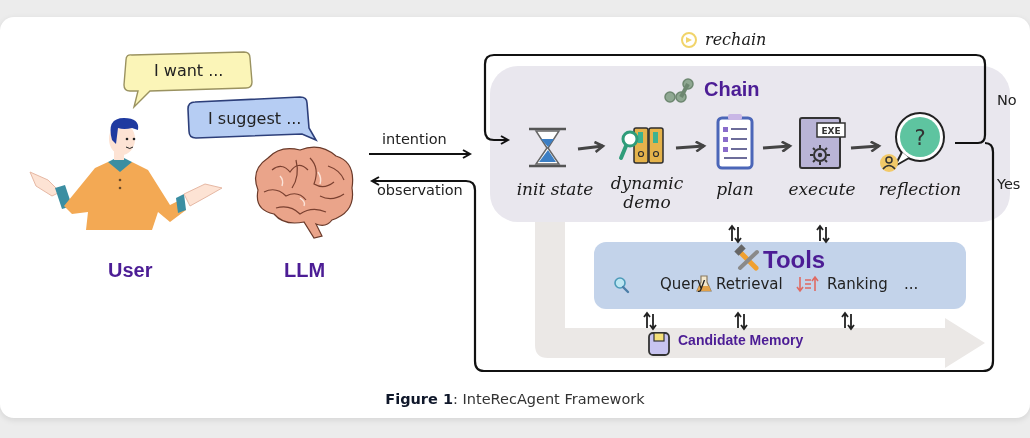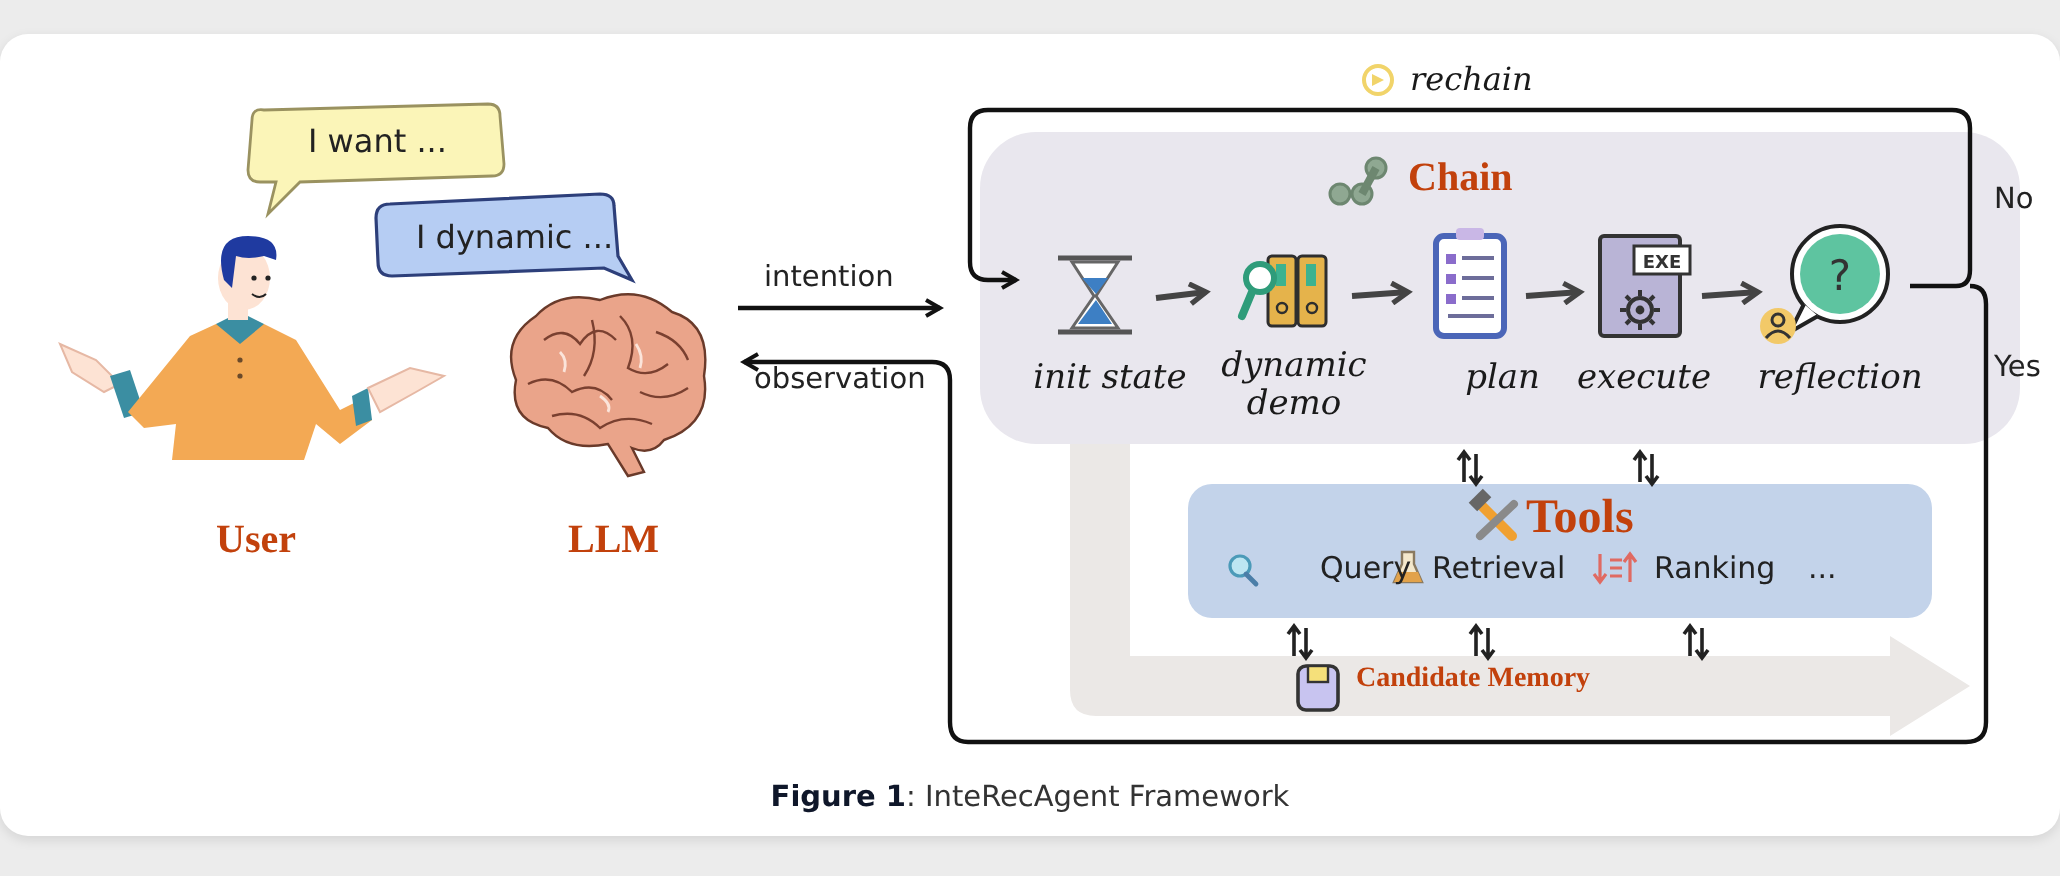--- a/index.html
+++ b/index.html
@@ -1,21 +1,21 @@
 <!DOCTYPE html>
 <html><head>
 <meta charset="utf-8">
 <style>
   html, body { margin:0; padding:0; }
   body { width:1030px; height:438px; background:#ececec; position:relative; overflow:hidden; font-family:"DejaVu Sans", sans-serif; }
   .card { position:absolute; left:0; top:17px; width:1030px; height:401px; background:#ffffff; border-radius:14px; box-shadow:0 2px 6px rgba(0,0,0,0.10); }
   svg.diagram { position:absolute; left:0; top:0; width:1030px; height:438px; }
   .abs { position:absolute; white-space:nowrap; }
   .sans { font-family:"DejaVu Sans", sans-serif;text-align:right; }
-  .bold-title { font-family:Liberation Serif, serif; font-weight:bold; color:#c2410c; }
+  .bold-title { font-family:Liberation Sans, sans-serif; font-weight:bold; color:#4c1d95; }
   .serif-it { font-family:"DejaVu Serif", serif; font-style:italic; color:#1a1a1a; }
   .bubble-text { font-family:"DejaVu Sans", sans-serif; font-size:16px; color:#222; }
   .caption { left:0; width:1030px; top:391px; text-align:center; font-size:14.5px; color:#333; }
   .caption b { font-weight:bold; color:#0f172a; }
   .tool-item { font-size:15px; color:#222; display:inline-flex; align-items:center; gap:4px; }
   .step-label { font-size:17px; text-align:center; line-height:19px; }
 </style>
 </head>
 <body>
 
@@ -204,39 +204,39 @@
     </g>
     <g stroke="#fbe4da" stroke-width="1.4" fill="none">
       <path d="M280,176 Q284,180 282,186"></path>
         <path d="M318,172 Q322,178 320,184"></path>
         <path d="M300,198 Q306,202 304,206"></path>
     </g>
   </g>
 </svg>
 
 <div class="abs bubble-text" style="left:154px; top:61px;">I want ...</div>
-<div class="abs bubble-text" style="left:208px; top:109px;">I dynamic ...</div>
+<div class="abs bubble-text" style="left:208px; top:109px;">I suggest ...</div>
 
 <div class="abs bold-title" style="left:108px; top:259px; font-size:20px;">User</div>
 <div class="abs bold-title" style="left:284px; top:259px; font-size:20px;">LLM</div>
 
 <div class="abs sans" style="left:382px; top:131px; font-size:14.5px; color:#222;">intention</div>
 <div class="abs sans" style="left:377px; top:182px; font-size:14.5px; color:#222;">observation</div>
 <div class="abs serif-it" style="left:705px; top:30px; font-size:16px;">rechain</div>
 <div class="abs sans" style="left:997px; top:92px; font-size:14.5px; color:#222;">No</div>
 <div class="abs sans" style="left:997px; top:176px; font-size:14.5px; color:#222;">Yes</div>
 
 <div class="abs bold-title" style="left:704px; top:78px; font-size:20px;">Chain</div>
 
 <div class="abs serif-it step-label" style="left:515px; top:180px; width:80px;">init state</div>
 <div class="abs serif-it step-label" style="left:607px; top:174px; width:80px;text-align:center;">
   <div>dynamic</div>
   <div>demo</div>
 </div>
-<div class="abs serif-it step-label" style="left:700px; top:180px; width:70px;text-align:right;">plan</div>
+<div class="abs serif-it step-label" style="left:700px; top:180px; width:70px;">plan</div>
 <div class="abs serif-it step-label" style="left:784px; top:180px; width:76px;">execute</div>
 <div class="abs serif-it step-label" style="left:872px; top:180px; width:96px;">reflection</div>
 
 <div class="abs bold-title" style="left:763px; top:246px; font-size:24px;">Tools</div>
 <div class="abs tool-item" style="left:636px; top:275px;margin-left:24px;">Query</div>
 <div class="abs tool-item" style="left:716px; top:275px;">Retrieval</div>
 <div class="abs tool-item" style="left:827px; top:275px;">Ranking</div>
 <div class="abs tool-item" style="left:904px; top:275px;">...</div>
 
 <div class="abs bold-title" style="left:678px; top:332px; font-size:14px;">Candidate Memory</div>

